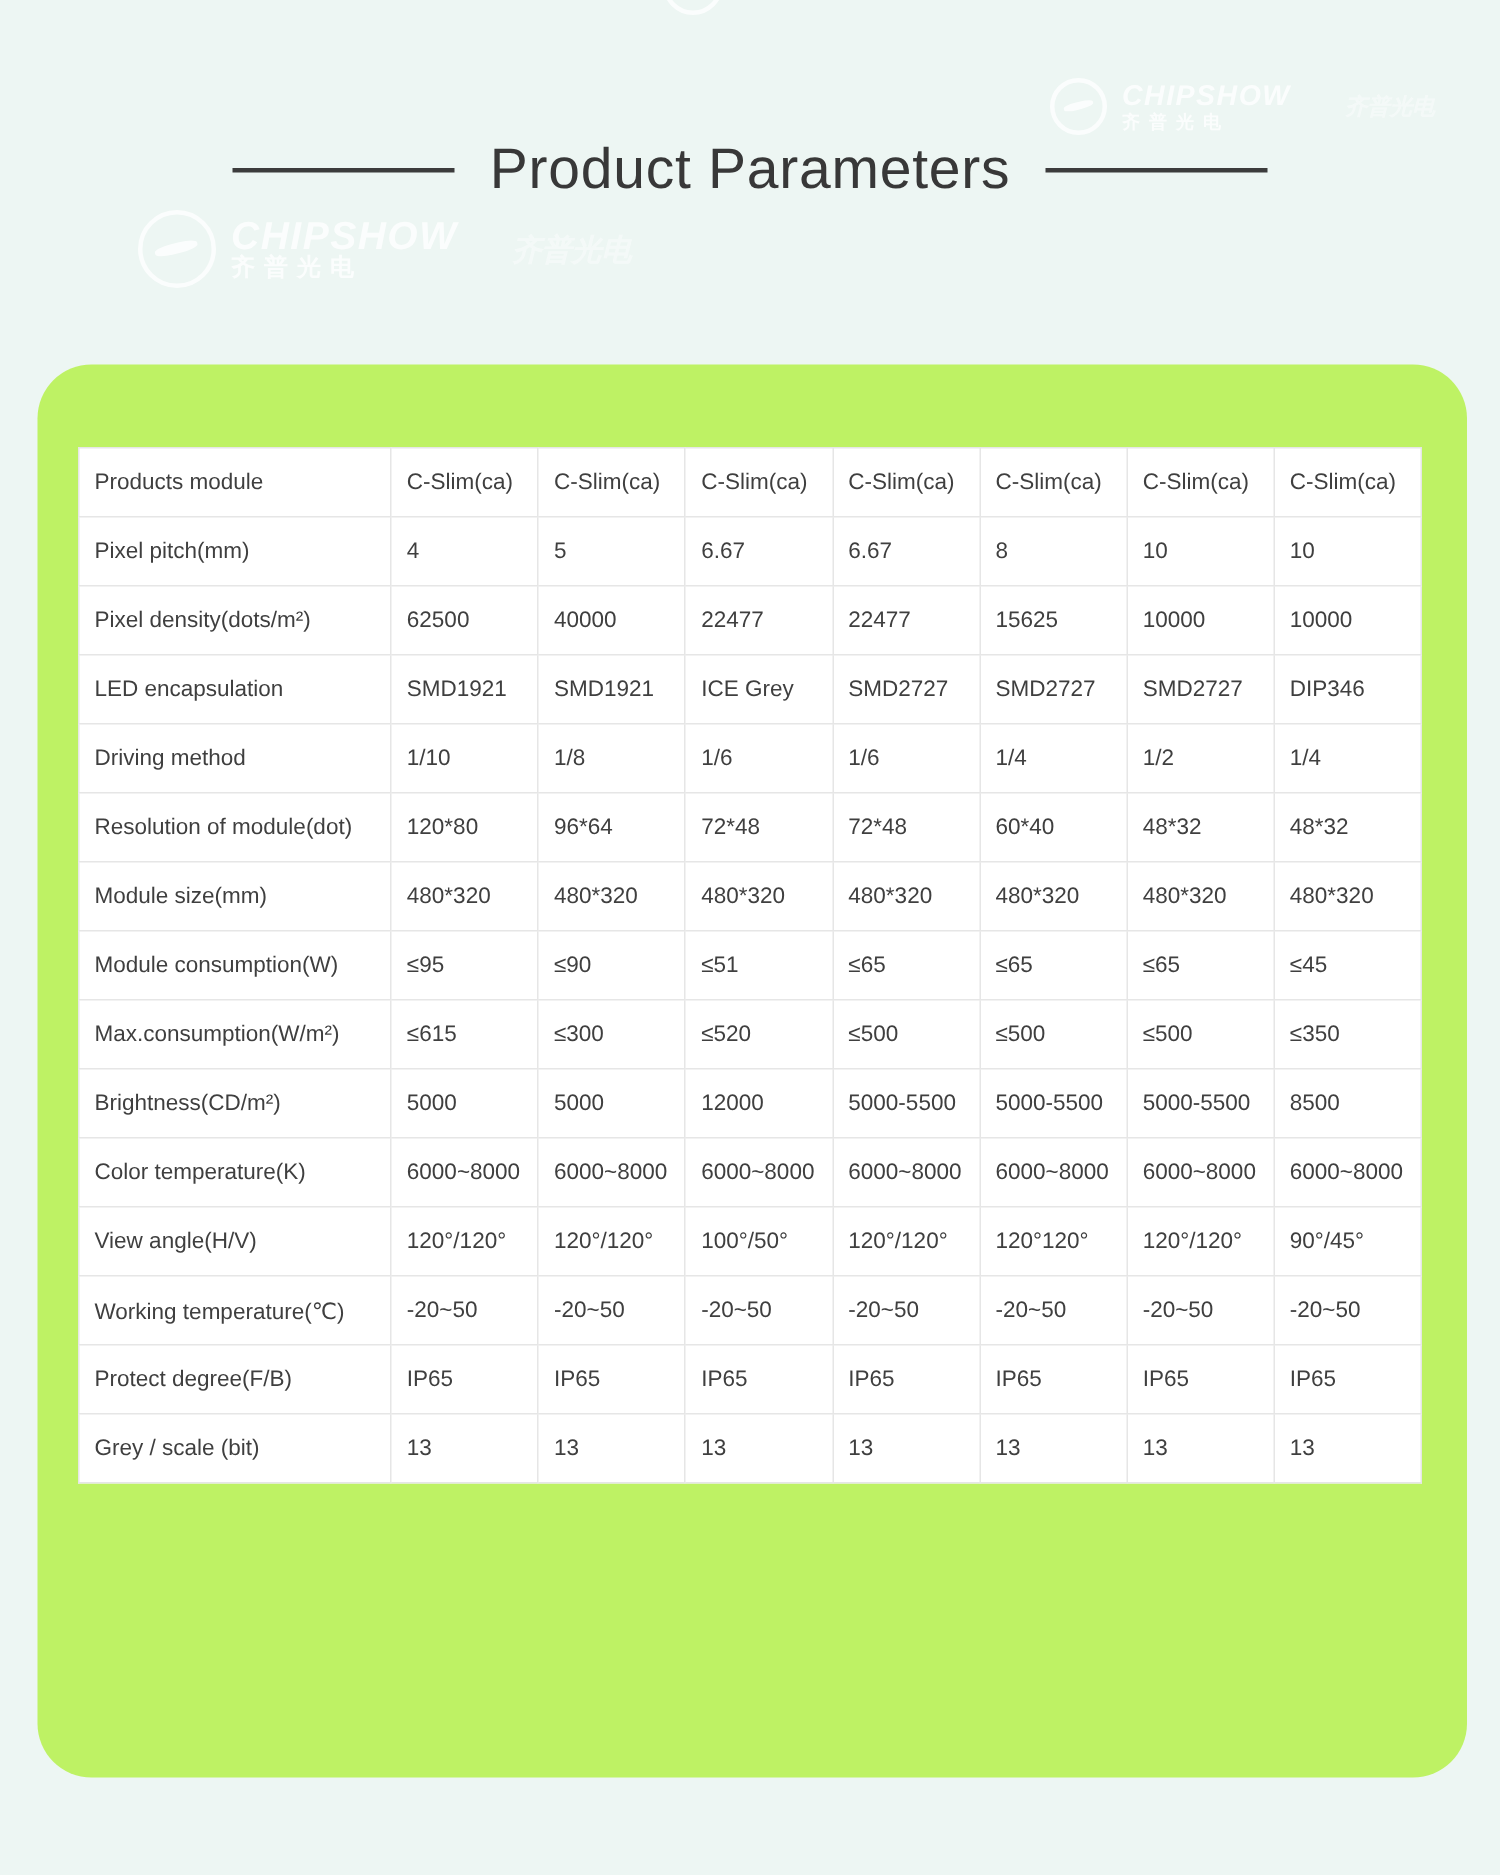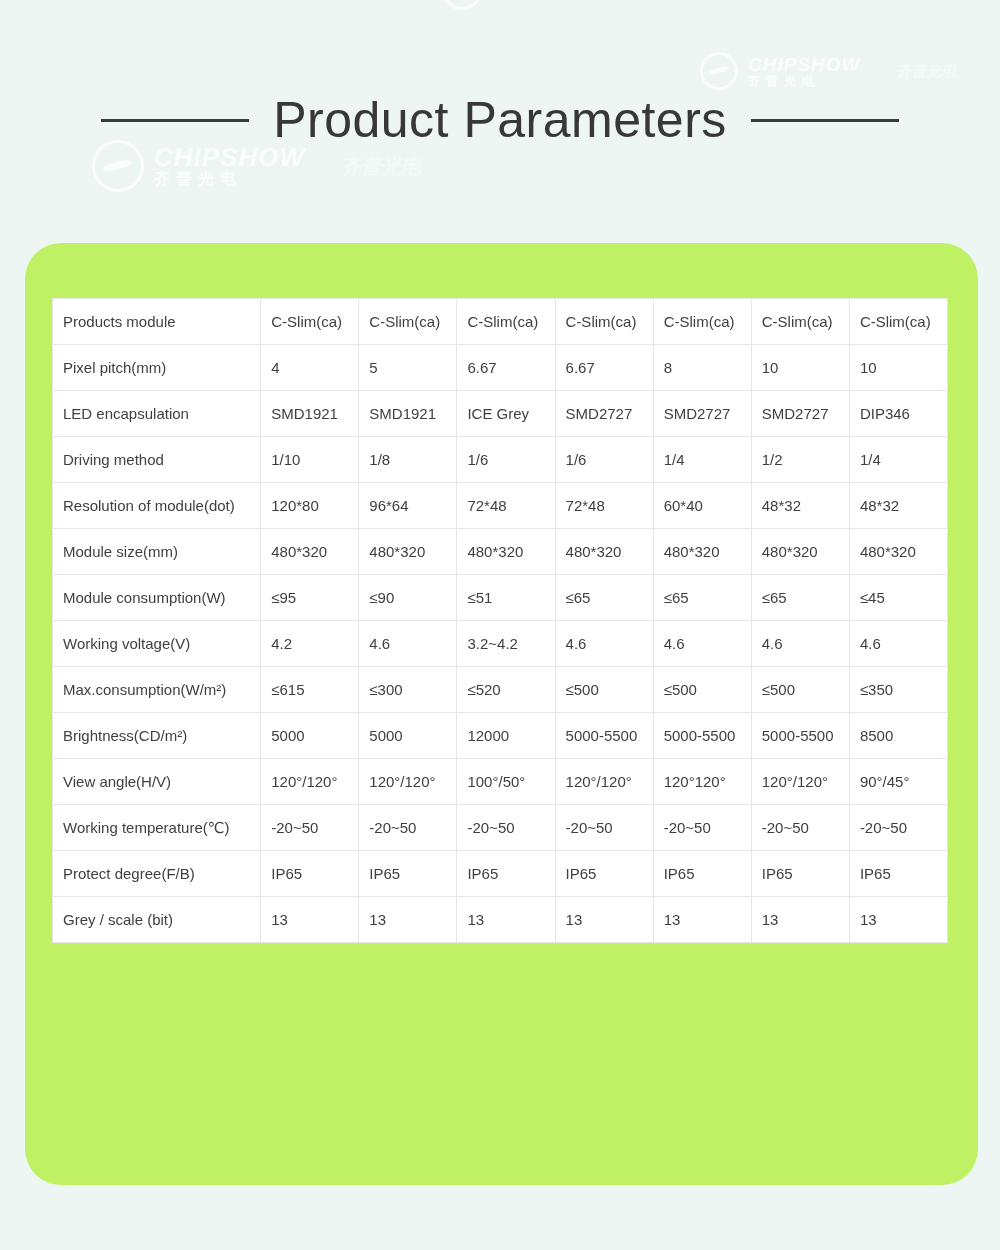--- a/index.html
+++ b/index.html
@@ -52,21 +52,21 @@
 
   
   .header-row{
     position:absolute;top:92px;left:0;width:100%;
     display:flex;align-items:center;justify-content:center;gap:24px;
   }
   .title-line{
     width:148px;height:3px;background:#3c3c3c;
   }
   .page-title{
-    font-size:50px;
+    font-size:38px;
     color:#383838;
     letter-spacing:0.5px;
     line-height:1.15;
   }
 
   
   .card{
     position:absolute;
     left:25px;top:243px;
     width:953px;height:942px;
@@ -159,20 +159,30 @@
             <td class="label-cell">Pixel pitch(mm)</td>
             <td class="value-cell">4</td>
             <td class="value-cell">5</td>
             <td class="value-cell">6.67</td>
             <td class="value-cell">6.67</td>
             <td class="value-cell">8</td>
             <td class="value-cell">10</td>
             <td class="value-cell">10</td>
           </tr>
           <tr>
+            <td class="label-cell">Pixel density(dots/m²)</td>
+            <td class="value-cell">62500</td>
+            <td class="value-cell">40000</td>
+            <td class="value-cell">22477</td>
+            <td class="value-cell">22477</td>
+            <td class="value-cell">15625</td>
+            <td class="value-cell">10000</td>
+            <td class="value-cell">10000</td>
+          </tr>
+          <tr>
             <td class="label-cell">LED encapsulation</td>
             <td class="value-cell">SMD1921</td>
             <td class="value-cell">SMD1921</td>
             <td class="value-cell">ICE Grey</td>
             <td class="value-cell">SMD2727</td>
             <td class="value-cell">SMD2727</td>
             <td class="value-cell">SMD2727</td>
             <td class="value-cell">DIP346</td>
           </tr>
           <tr>
@@ -209,50 +219,50 @@
             <td class="label-cell">Module consumption(W)</td>
             <td class="value-cell">≤95</td>
             <td class="value-cell">≤90</td>
             <td class="value-cell">≤51</td>
             <td class="value-cell">≤65</td>
             <td class="value-cell">≤65</td>
             <td class="value-cell">≤65</td>
             <td class="value-cell">≤45</td>
           </tr>
           <tr>
-            <td class="label-cell">Working voltage(V)</td>
-            <td class="value-cell">4.2</td>
-            <td class="value-cell">4.6</td>
-            <td class="value-cell">3.2~4.2</td>
-            <td class="value-cell">4.6</td>
-            <td class="value-cell">4.6</td>
-            <td class="value-cell">4.6</td>
-            <td class="value-cell">4.6</td>
-          </tr>
-          <tr>
             <td class="label-cell">Max.consumption(W/m²)</td>
             <td class="value-cell">≤615</td>
             <td class="value-cell">≤300</td>
             <td class="value-cell">≤520</td>
             <td class="value-cell">≤500</td>
             <td class="value-cell">≤500</td>
             <td class="value-cell">≤500</td>
             <td class="value-cell">≤350</td>
           </tr>
           <tr>
             <td class="label-cell">Brightness(CD/m²)</td>
             <td class="value-cell">5000</td>
             <td class="value-cell">5000</td>
             <td class="value-cell">12000</td>
             <td class="value-cell">5000-5500</td>
             <td class="value-cell">5000-5500</td>
             <td class="value-cell">5000-5500</td>
             <td class="value-cell">8500</td>
           </tr>
           <tr>
+            <td class="label-cell">Color temperature(K)</td>
+            <td class="value-cell">6000~8000</td>
+            <td class="value-cell">6000~8000</td>
+            <td class="value-cell">6000~8000</td>
+            <td class="value-cell">6000~8000</td>
+            <td class="value-cell">6000~8000</td>
+            <td class="value-cell">6000~8000</td>
+            <td class="value-cell">6000~8000</td>
+          </tr>
+          <tr>
             <td class="label-cell">View angle(H/V)</td>
             <td class="value-cell">120°/120°</td>
             <td class="value-cell">120°/120°</td>
             <td class="value-cell">100°/50°</td>
             <td class="value-cell">120°/120°</td>
             <td class="value-cell">120°120°</td>
             <td class="value-cell">120°/120°</td>
             <td class="value-cell">90°/45°</td>
           </tr>
           <tr>

